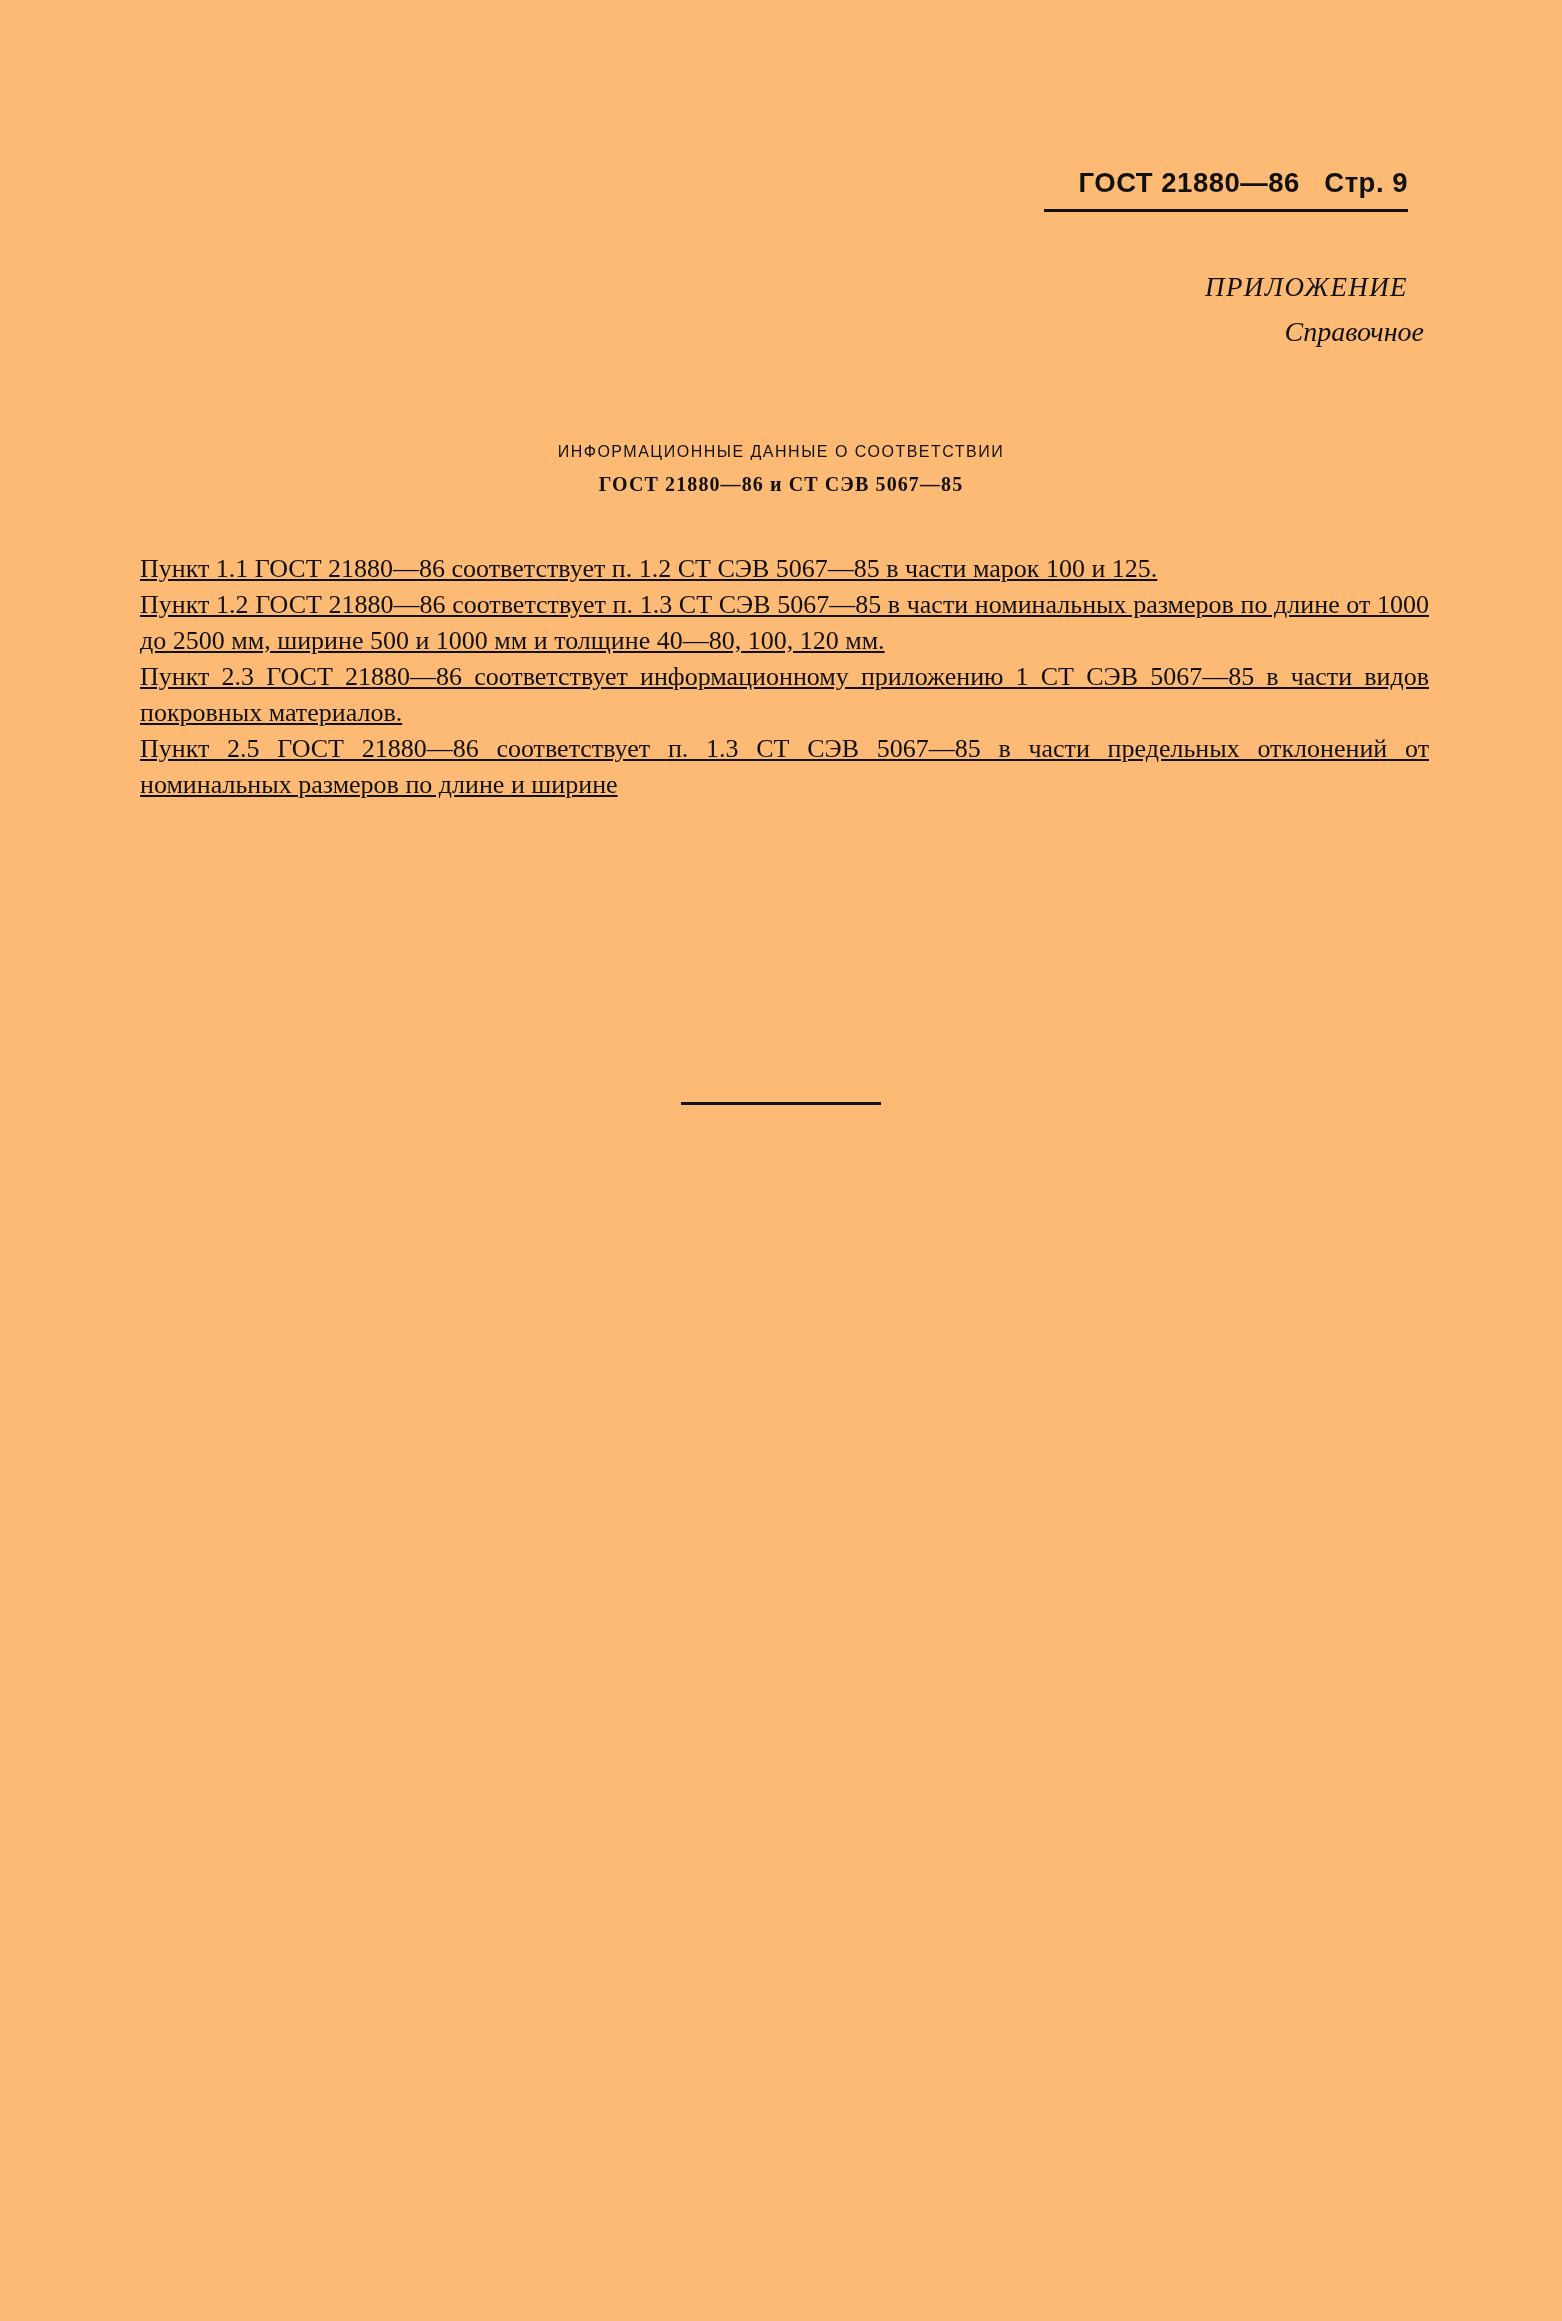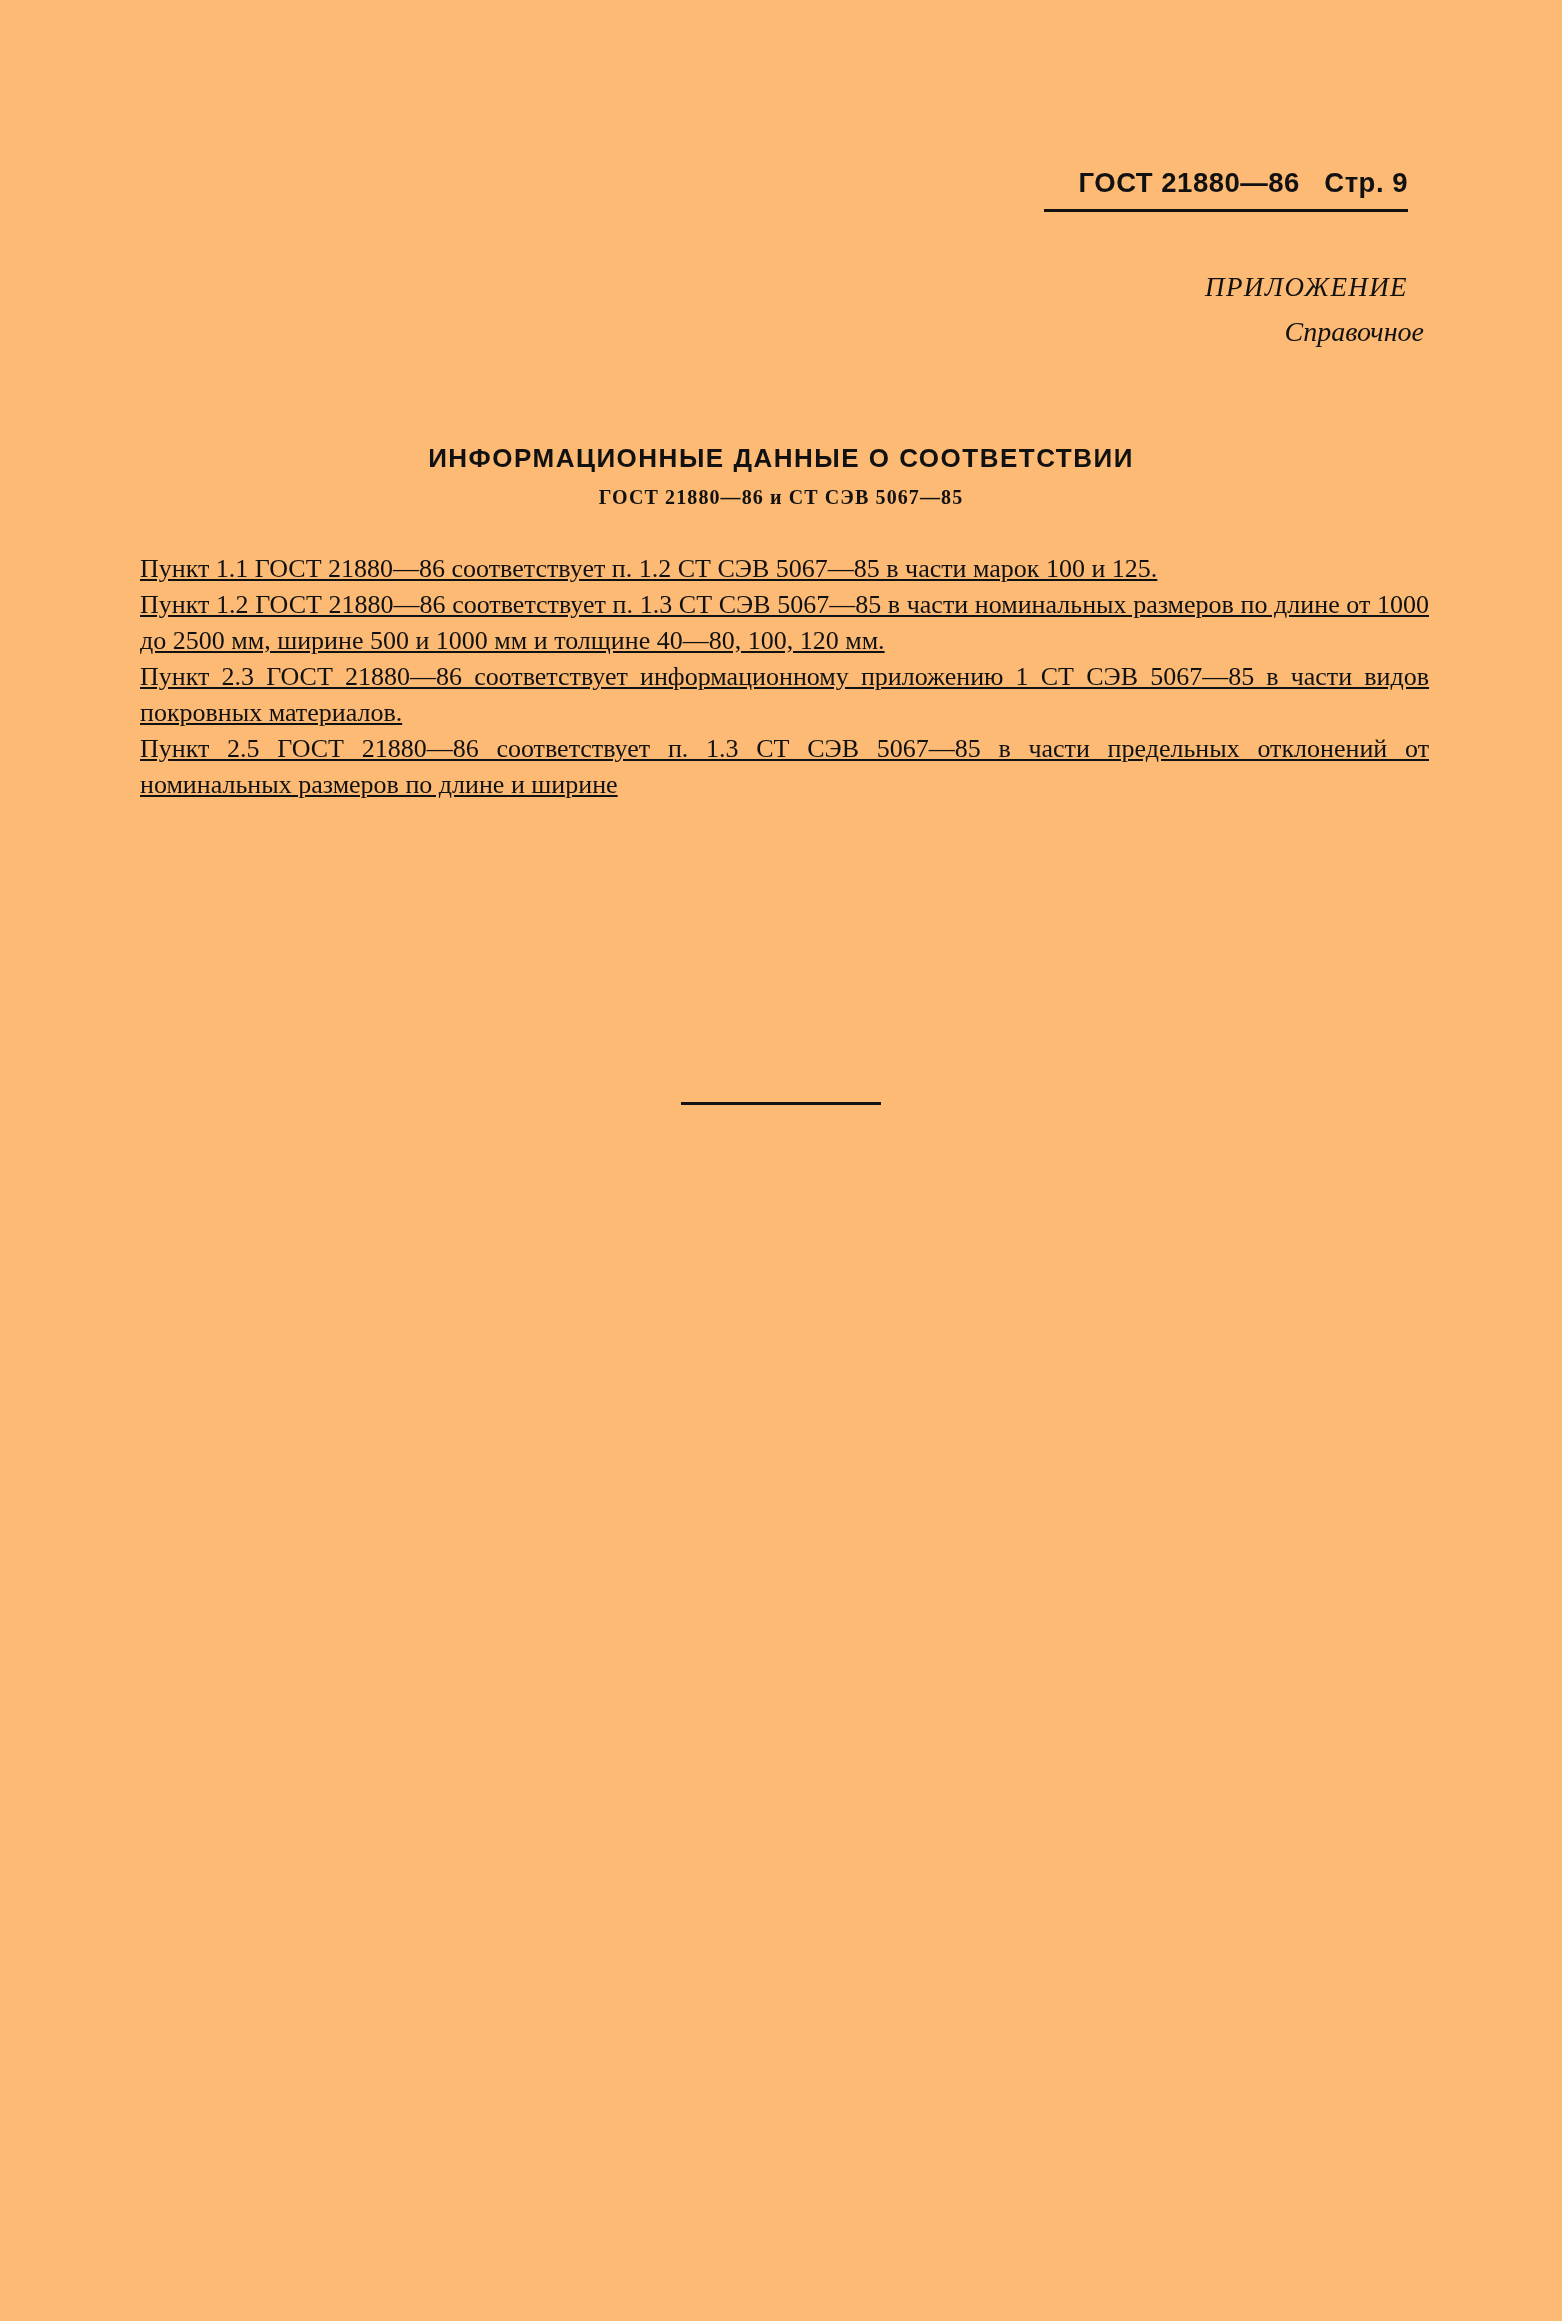--- a/index.html
+++ b/index.html
@@ -70,22 +70,22 @@
   }
   .title-block {
     position: absolute;
     left: 0;
     top: 443px;
     width: 1562px;
     text-align: center;
   }
   .title-line1 {
     font-family: "Liberation Sans", sans-serif;
-    font-weight: bold;
-    font-size: 26px;
+    font-weight: normal;
+    font-size: 16px;
     letter-spacing: 1.5px;
   }
   .title-line2 {
     font-family: Liberation Serif, serif;
     font-weight: bold;
     font-size: 20px;
     letter-spacing: 1.1px;
     margin-top: 12px;
   }
   .body-text {

